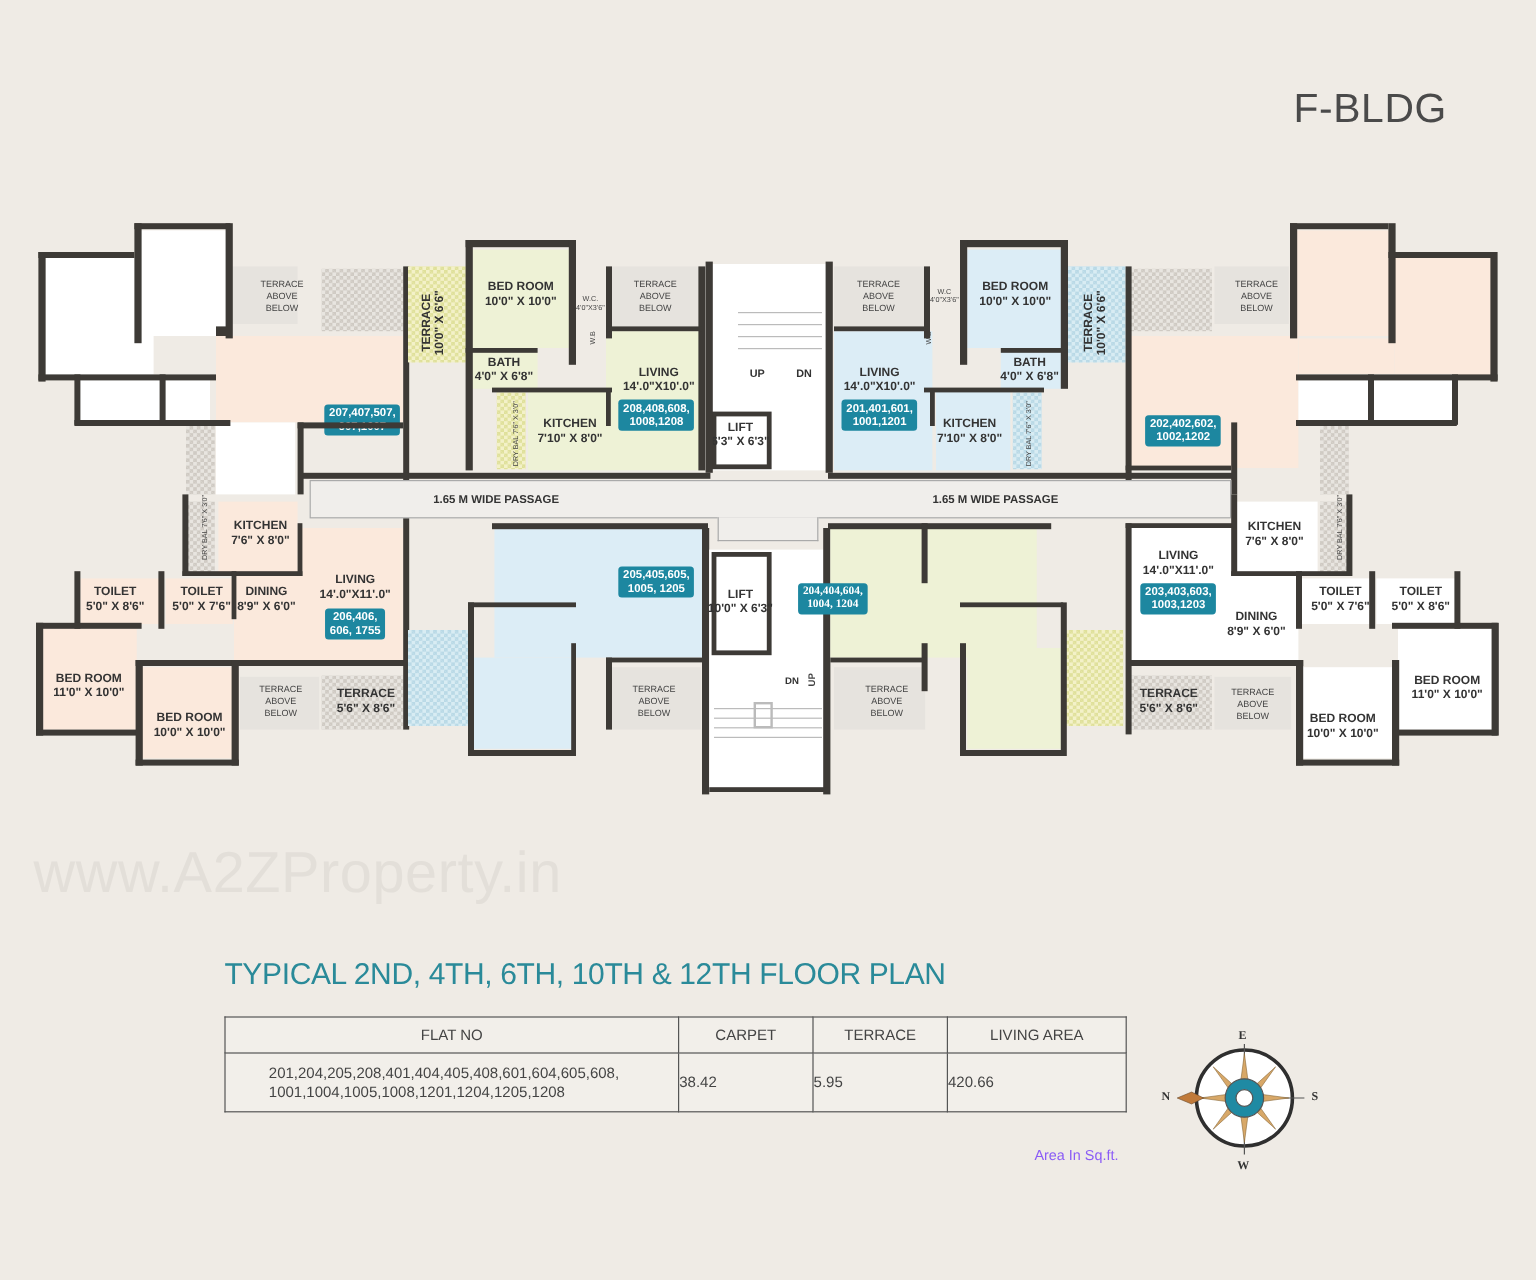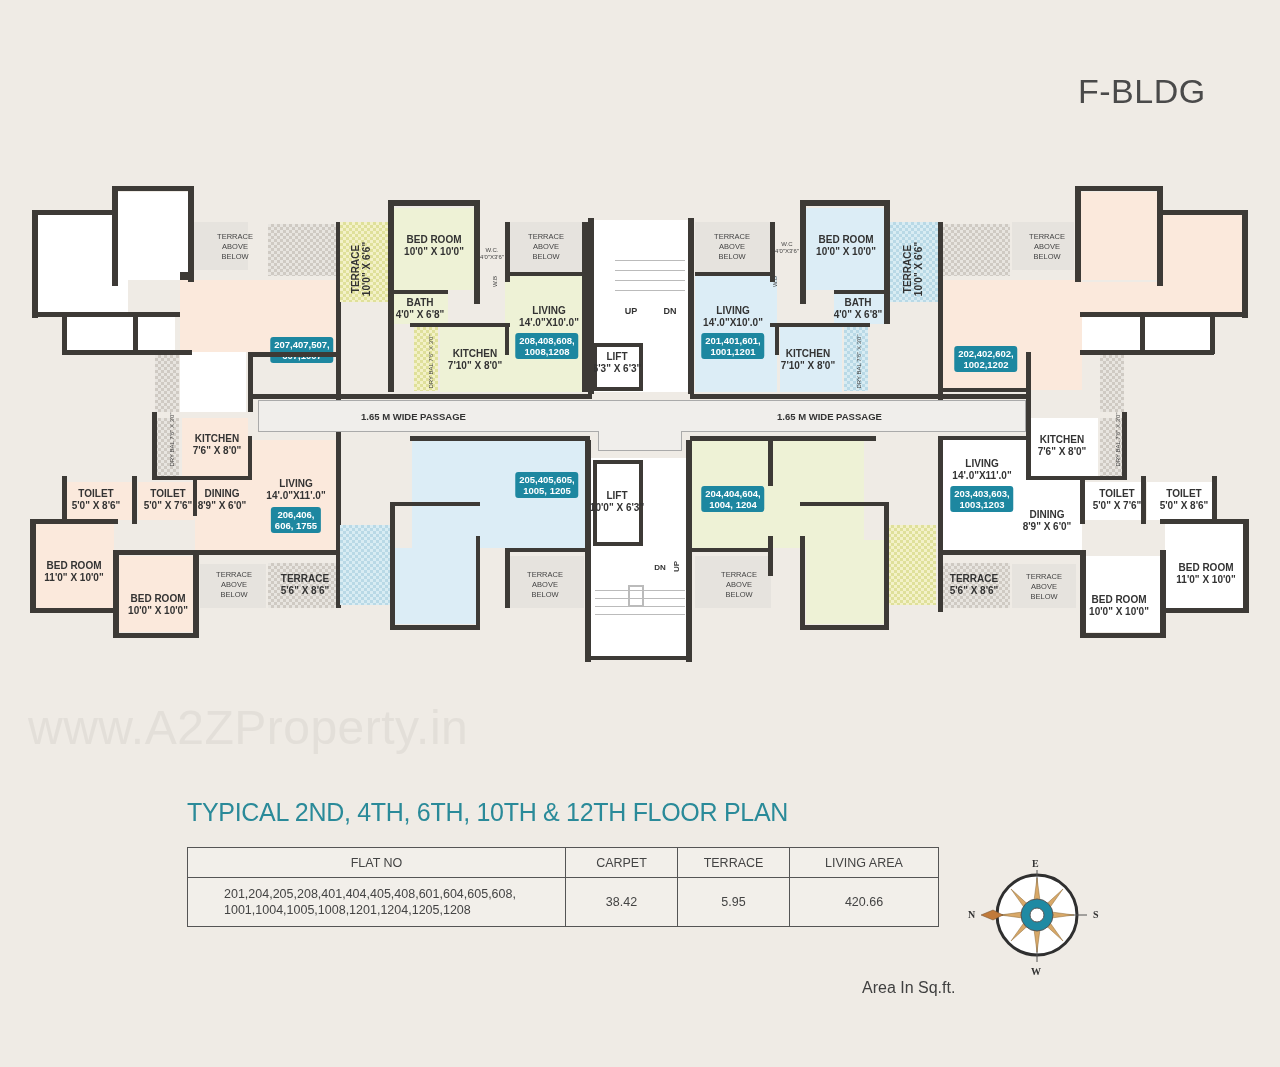--- a/index.html
+++ b/index.html
@@ -37,23 +37,23 @@
   .lbl-vs { position: absolute; font-size: 6px; color: #444; line-height: 7px; transform: rotate(-90deg); white-space: nowrap; text-align: center; }
   .badge { position: absolute; background: #1d87a0; color: #fff; font-size: 9.5px; font-weight: bold; text-align: center; line-height: 11px; padding: 2px 4px; border-radius: 3px; transform: translateX(-50%); white-space: pre; }
   .passage { left: 258px; top: 400px; width: 768px; height: 32px; background: #f0eeeb; border: 1px solid #aaa; }
   .passage-lbl { position: absolute; top: 10px; font-size: 9.5px; font-weight: bold; color: #333; }
   .watermark { left: 28px; top: 700px; font-size: 48px; color: #e3dfd9; letter-spacing: 0.5px; }
   .wm-logo { left: 60px; top: 240px; font-size: 56px; font-weight: bold; letter-spacing: 2px; opacity: 0.35; }
   .plan-title { left: 187px; top: 798px; font-size: 25px; color: #2a8a99; letter-spacing: -0.3px; }
   table.area { position: absolute; left: 187px; top: 847px; width: 752px; border-collapse: collapse; background: #f2efea; }
   table.area th, table.area td { border: 1px solid #555; font-size: 12.5px; color: #444; font-weight: normal; }
   table.area th { height: 30px; text-align: center; }
-  table.area td { height: 49px; text-align: center; }
+  table.area td { height: 49px; text-align: left; }
   table.area td.flats { text-align: left; padding-left: 36px; line-height: 16px; }
-  .area-note { left: 862px; top: 979px; font-size: 16px; color: #404040; }
+  .area-note { left: 862px; top: 956px; font-size: 12px; color: #8b5cf6; }
   .compass { left: 967px; top: 858px; width: 140px; height: 120px; }
   .stair-line { position: absolute; background: #bbb; }
 </style>
 </head>
 <body>
 
 <div class="abs bldg-title">F-BLDG</div>
 
 <div class="abs watermark">www.A2ZProperty.in</div>
 
@@ -254,21 +254,21 @@
   <div class="stair-line" style="left:595px;top:598px;width:90px;height:1px;"></div>
   <div class="stair-line" style="left:595px;top:606px;width:90px;height:1px;"></div>
   <div class="stair-line" style="left:595px;top:614px;width:90px;height:1px;"></div>
   <div class="room" style="left:628px;top:585px;width:16px;height:22px;border:2px solid #bbb;"></div>
   <div class="lbl" style="left:660px;top:562px;font-size:8px;">DN</div>
   <div class="lbl-vs" style="left:671px;top:563px;font-size:8px;font-weight:bold;">UP</div>
   <div class="wall" style="left:686px;top:440px;width:6px;height:222px;"></div>
   <div class="wall" style="left:591px;top:656px;width:100px;height:4px;"></div>
 
   <div class="room c-green" style="left:692px;top:440px;width:172px;height:108px;"></div>
-  <div class="badge" style="left:733px;top:486px;">204,404,604,
+  <div class="badge" style="left:694px;top:486px;font-family:Liberation Serif, serif;">204,404,604,
 1004, 1204</div>
   <div class="room c-green" style="left:806px;top:540px;width:80px;height:84px;"></div>
   <div class="room check-y" style="left:888px;top:525px;width:48px;height:80px;"></div>
   <div class="room c-grey" style="left:695px;top:556px;width:76px;height:52px;"></div>
   <div class="lbl-sm" style="left:739px;top:570px;white-space:pre;">TERRACE
 ABOVE
 BELOW</div>
   <div class="wall" style="left:690px;top:436px;width:186px;height:5px;"></div>
   <div class="wall" style="left:768px;top:436px;width:5px;height:50px;"></div>
   <div class="wall" style="left:768px;top:536px;width:5px;height:40px;"></div>

